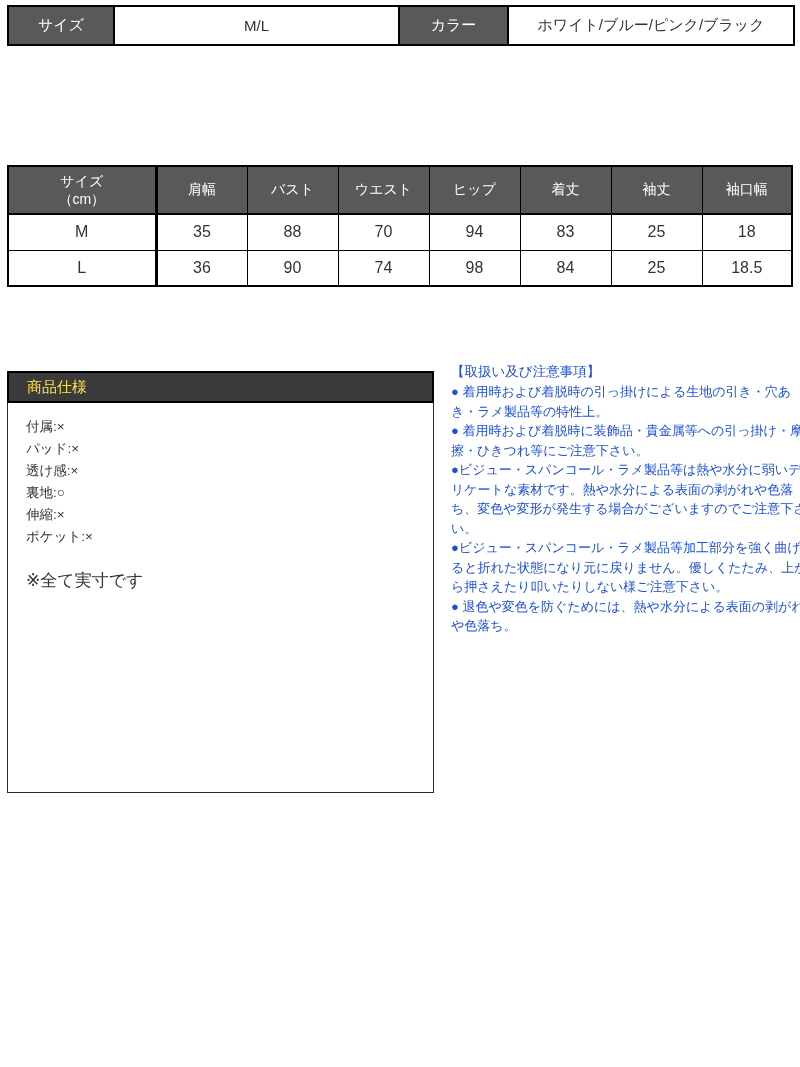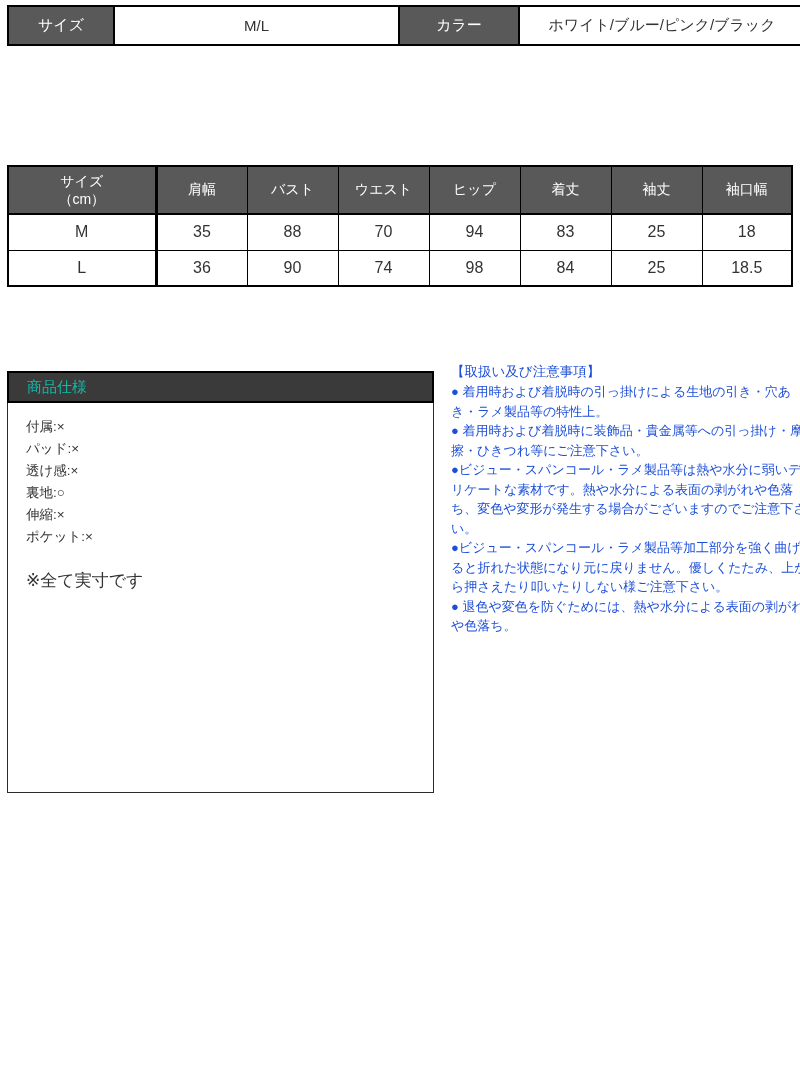--- a/index.html
+++ b/index.html
@@ -42,21 +42,21 @@
     font-size: 14px; height: 48px;
     border-bottom: 2px solid #000;
   }
   .size-table tbody td { font-size: 16px; height: 36px; color: #333; background: #fff; }
   .size-table .first-col { border-right: 3px solid #000; }
   .hdr-line { display: block; line-height: 18px; }
 
   
   .spec-box { position: absolute; left: 7px; top: 371px; width: 427px; }
   .spec-title-bar {
-    background: #3a3a3a; color: #14b8a6;
+    background: #3a3a3a; color: #fde047;
     border: 2px solid #000000;
     height: 32px; line-height: 28px;
     padding-left: 18px; font-size: 15px;
   }
   .spec-body {
     border: 1px solid #2b2b2b; border-top: none;
     height: 390px;
     padding: 13px 16px 16px 18px;
     background: #fff;
   }
@@ -74,21 +74,21 @@
 </head>
 <body>
 
 <div class="page">
 
   <table class="product-table">
     <tbody>
         <tr>
       <th class="hdr-cell" style="width:106px">サイズ</th>
       <td style="width:285px">M/L</td>
-      <th class="hdr-cell" style="width:120px">カラー</th>
+      <th class="hdr-cell" style="width:109px">カラー</th>
       <td style="width:286px">ホワイト/ブルー/ピンク/ブラック</td>
     </tr>
   </tbody>
     </table>
 
   <table class="size-table">
     <thead>
       <tr>
         <th class="first-col" style="width:148px">
           <span class="hdr-line">サイズ</span>

